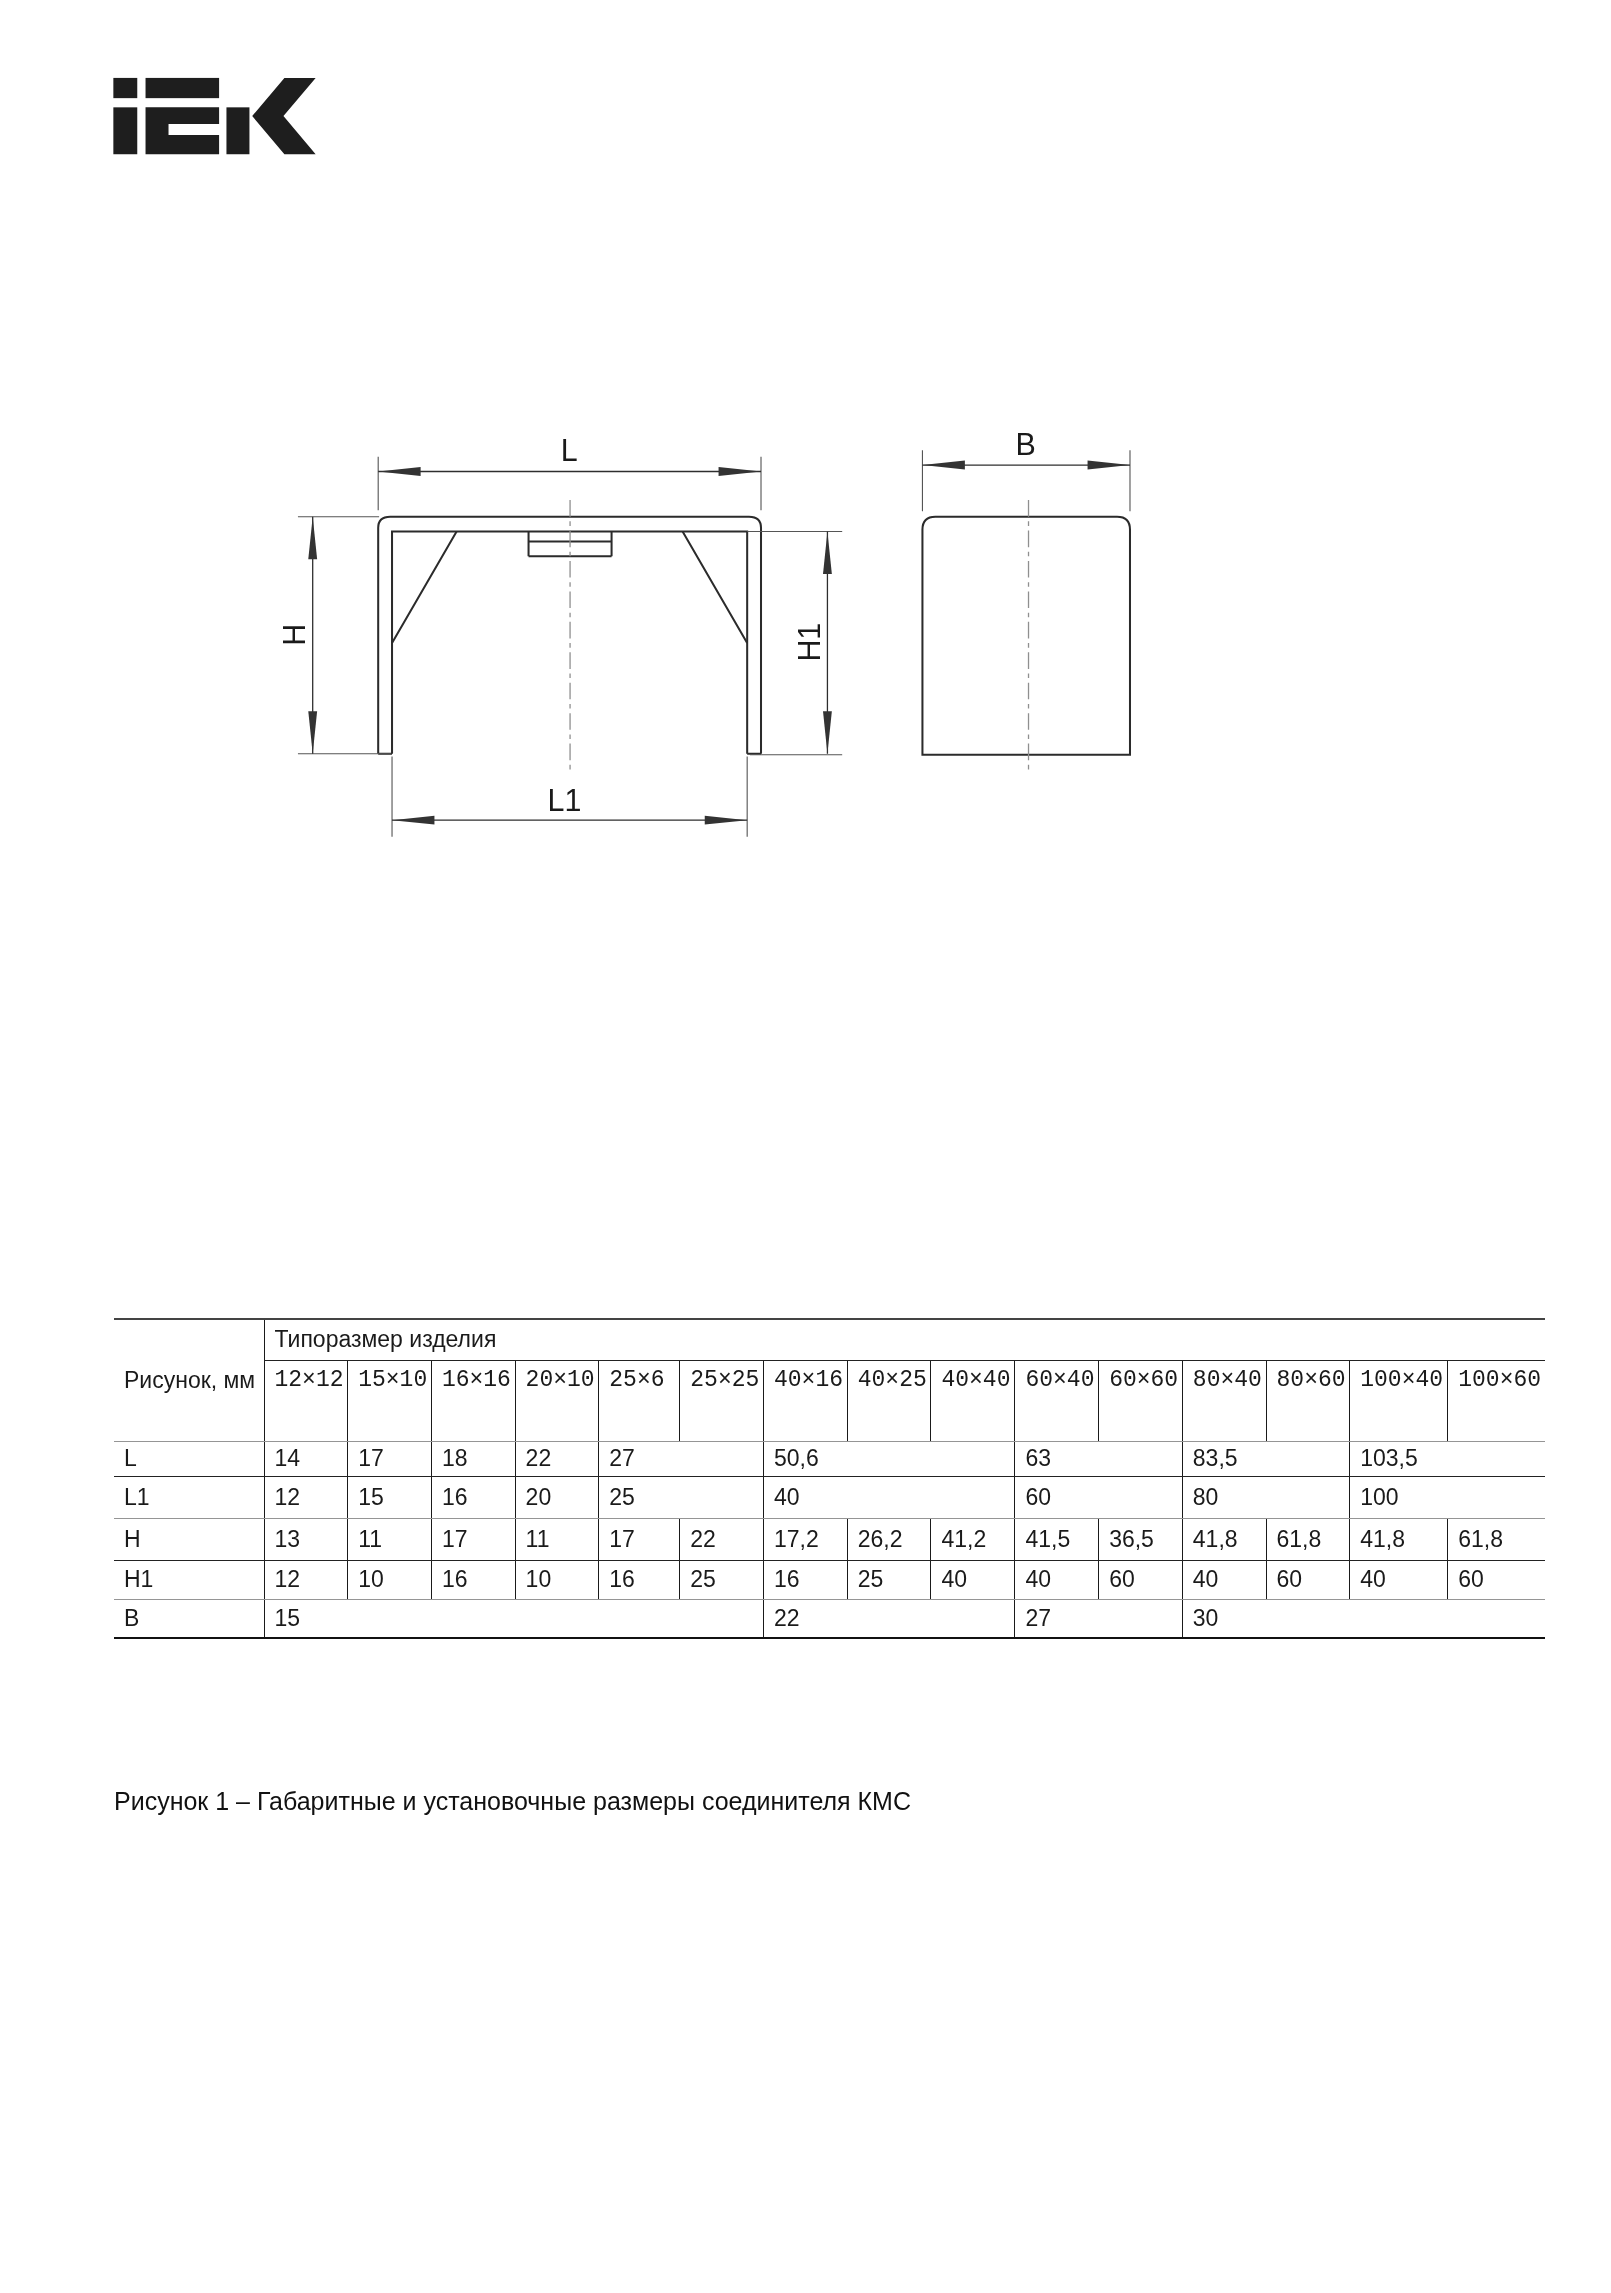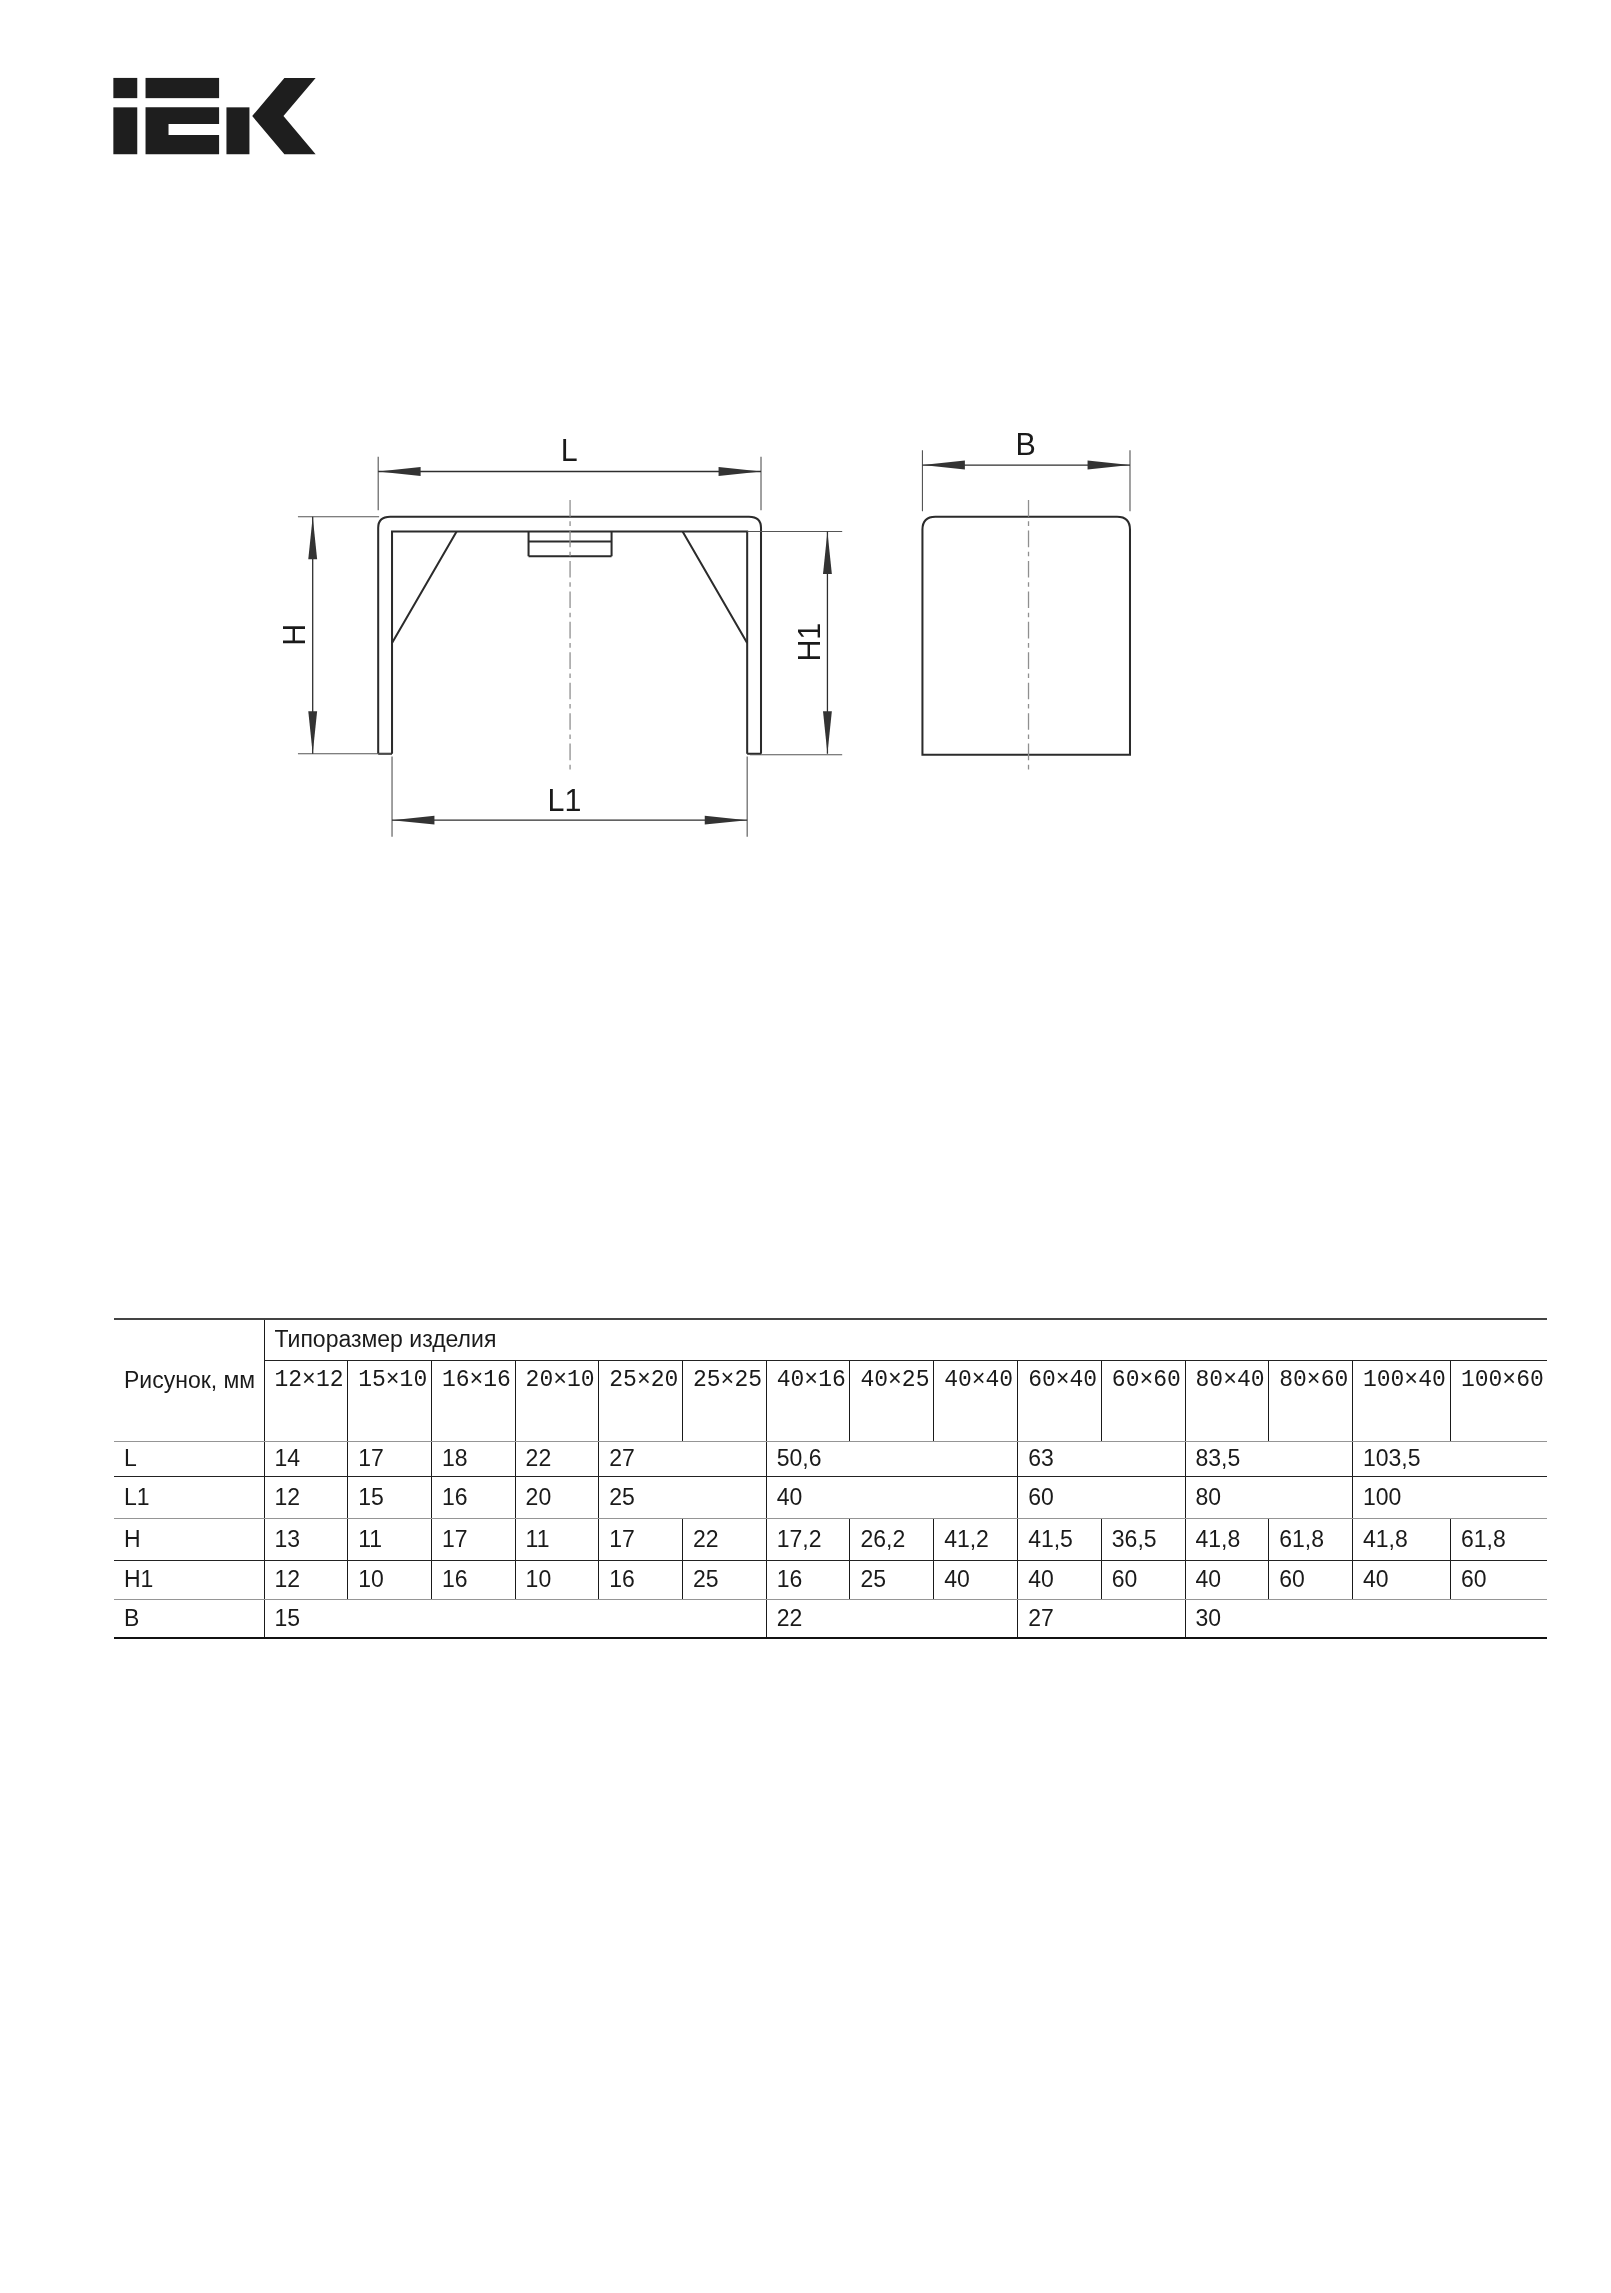--- a/index.html
+++ b/index.html
@@ -121,21 +121,21 @@
     <tbody>
         <tr class="r-h1">
       <th class="corner" rowspan="2">Рисунок, мм</th>
       <th class="group vb" colspan="15">Типоразмер изделия</th>
     </tr>
     <tr class="r-sizes">
       <th class="vb">12×12</th>
       <th class="vb">15×10</th>
       <th class="vb">16×16</th>
       <th class="vb">20×10</th>
-      <th class="vb">25×20</th>
+      <th class="vb">25×6</th>
       <th class="vb">25×25</th>
       <th class="vb">40×16</th>
       <th class="vb">40×25</th>
       <th class="vb">40×40</th>
       <th class="vb">60×40</th>
       <th class="vb">60×60</th>
       <th class="vb">80×40</th>
       <th class="vb">80×60</th>
       <th class="vb">100×40</th>
       <th class="vb">100×60</th>
@@ -203,15 +203,16 @@
     <tr class="r-B">
       <td>B</td>
       <td class="vb" colspan="6">15</td>
       <td class="vb" colspan="3">22</td>
       <td class="vb" colspan="2">27</td>
       <td class="vb" colspan="4">30</td>
     </tr>
   </tbody>
     </table>
 
+  <div class="caption">Рисунок 1 – Габаритные и установочные размеры соединителя КМС</div>
 
 </div>
 
 
 </body></html>

